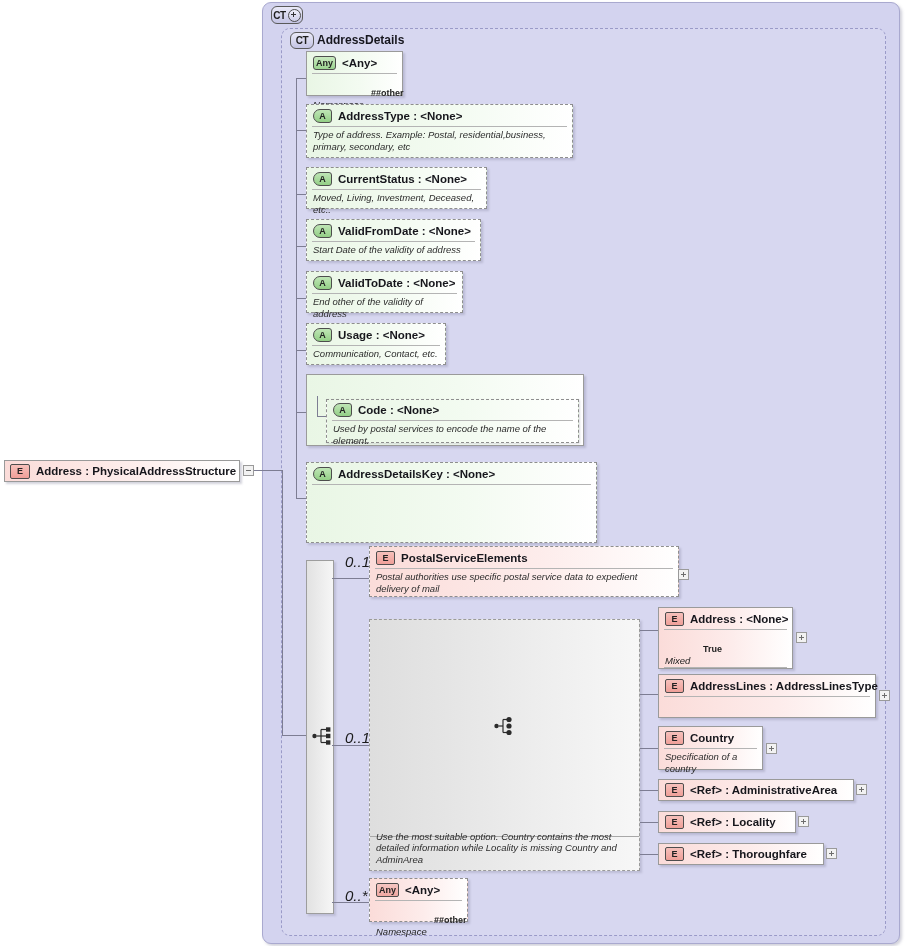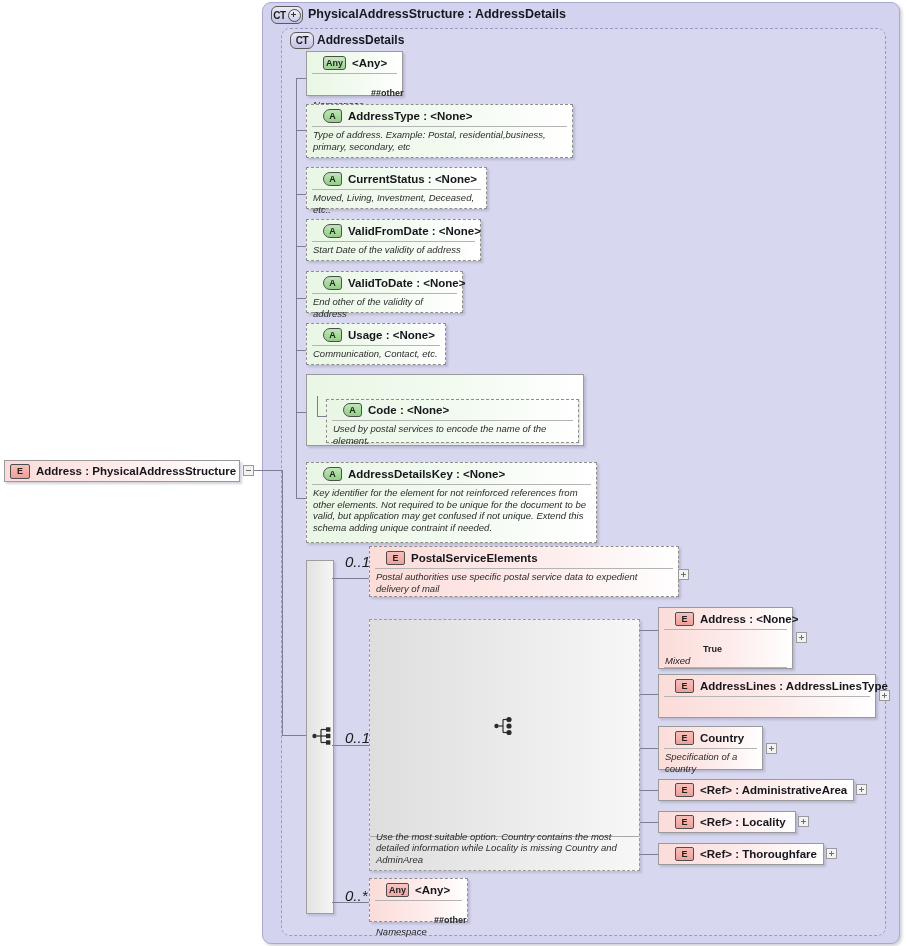--- a/index.html
+++ b/index.html
@@ -54,21 +54,21 @@
   .node.grayopt{
     background:linear-gradient(to right,#dedede 0%,#e9e9e9 45%,#f7f7f7 100%);
     border:1px dashed #9a9a9a;
     box-shadow:2px 2px 2px rgba(110,110,140,.25);
   }
 
   .node-head{
     position:relative;
     display:flex;align-items:center;
     height:21px;
-    padding-left:16px;
+    padding-left:6px;
   }
   .badge{
     display:inline-flex;align-items:center;justify-content:center;
     height:14px;min-width:19px;padding:0 2px;
     font-size:9px;font-weight:bold;color:#222;
     border:1px solid #4d4d4d;
     margin-right:6px;
     box-sizing:border-box;
   }
   .badge.a{ border-radius:7px 3px 3px 7px; background:linear-gradient(to bottom,#bfe6b6,#93cf86); }
@@ -145,21 +145,20 @@
   <div class="abs ct-outer" style="left:262px;top:2px;width:638px;height:942px;"></div>
 
   <div class="chip" style="left:271px;top:6px;width:30px;height:16px;">
     <span>CT</span>
     <span style="display:inline-block;width:11px;height:11px;border:1px solid #4d4d4d;border-radius:50%;
                  margin-left:2px;position:relative;background:linear-gradient(to bottom,#f0f0fb,#cfcfe8);">
       <span style="position:absolute;left:2px;top:4.5px;width:5px;height:1px;background:#333;"></span>
       <span style="position:absolute;left:4.5px;top:2px;width:1px;height:5px;background:#333;"></span>
     </span>
   </div>
-  <div class="ct-title" style="left:308px;top:7px;">PhysicalAddressStructure : AddressDetails</div>
 
   <div class="abs ct-inner" style="left:281px;top:28px;width:605px;height:908px;"></div>
 
   <div class="chip" style="left:290px;top:32px;width:22px;height:15px;">
     <span>CT</span>
   </div>
   <div class="ct-title" style="left:317px;top:33px;font-size:12px;">AddressDetails</div>
 
   <div class="rootbox" style="left:4px;top:460px;width:236px;height:22px;">
     <div class="node-head" style="height:20px;padding-left:5px;">
@@ -253,21 +252,20 @@
       <div class="node-doc">Used by postal services to encode the name of the element.</div>
     </div>
   </div>
 
   <div class="node dashed" style="left:306px;top:462px;width:291px;height:81px;">
     <div class="node-head">
       <span class="badge a">A</span>
       <span class="node-title">AddressDetailsKey  :  &lt;None&gt;</span>
     </div>
     <div class="node-rule"></div>
-    <div class="node-doc">Key identifier for the element for not reinforced references from other elements. Not required to be unique for the document to be valid, but application may get confused if not unique. Extend this schema adding unique contraint if needed.</div>
   </div>
 
   <div class="seqbar" style="left:306px;top:560px;width:26px;height:352px;"></div>
 
   <svg class="connector-icon" style="left:312px;top:726px;" width="22" height="20">
     <circle cx="2.5" cy="10" r="2.2" fill="#2b2b2b"></circle>
     <line x1="4.5" y1="10" x2="9" y2="10" stroke="#2b2b2b" stroke-width="1.2"></line>
     <line x1="9" y1="3.5" x2="9" y2="16.5" stroke="#2b2b2b" stroke-width="1.2"></line>
     <line x1="9" y1="3.5" x2="14" y2="3.5" stroke="#2b2b2b" stroke-width="1.2"></line>
     <line x1="9" y1="10" x2="14" y2="10" stroke="#2b2b2b" stroke-width="1.2"></line>

